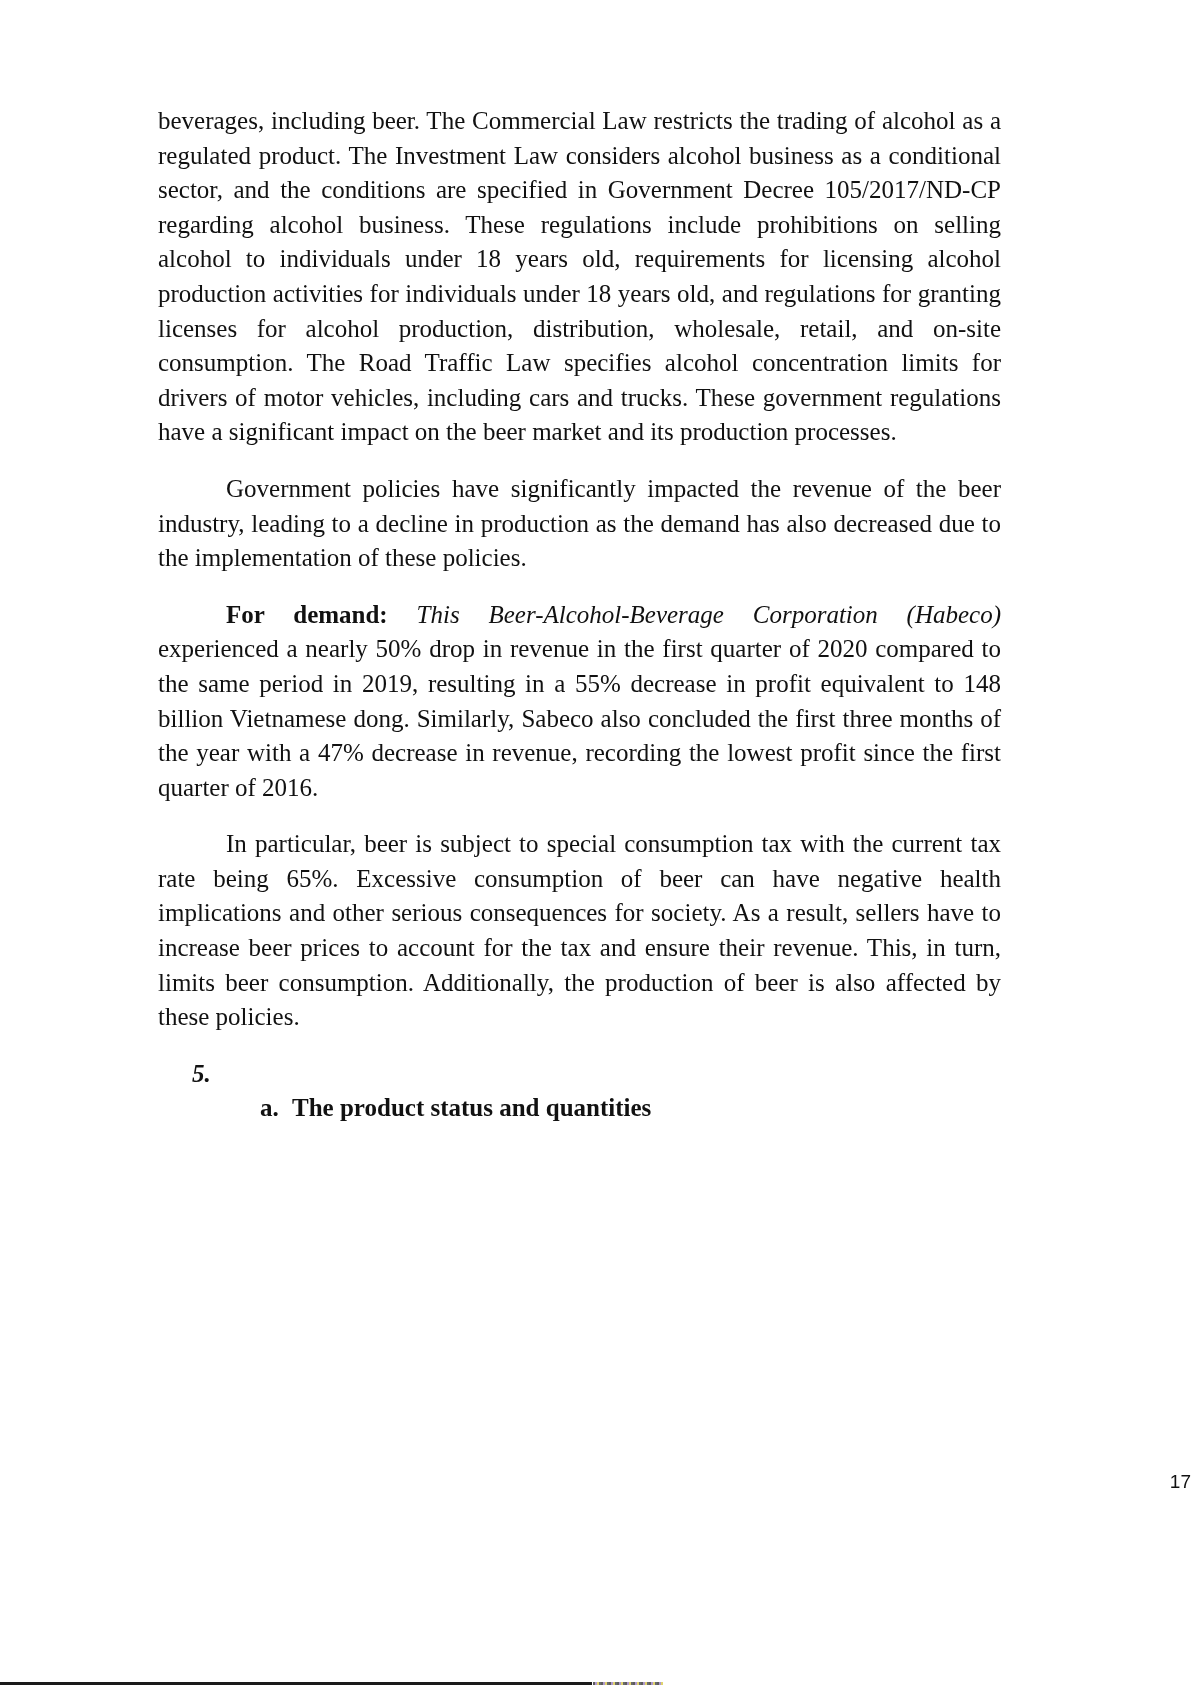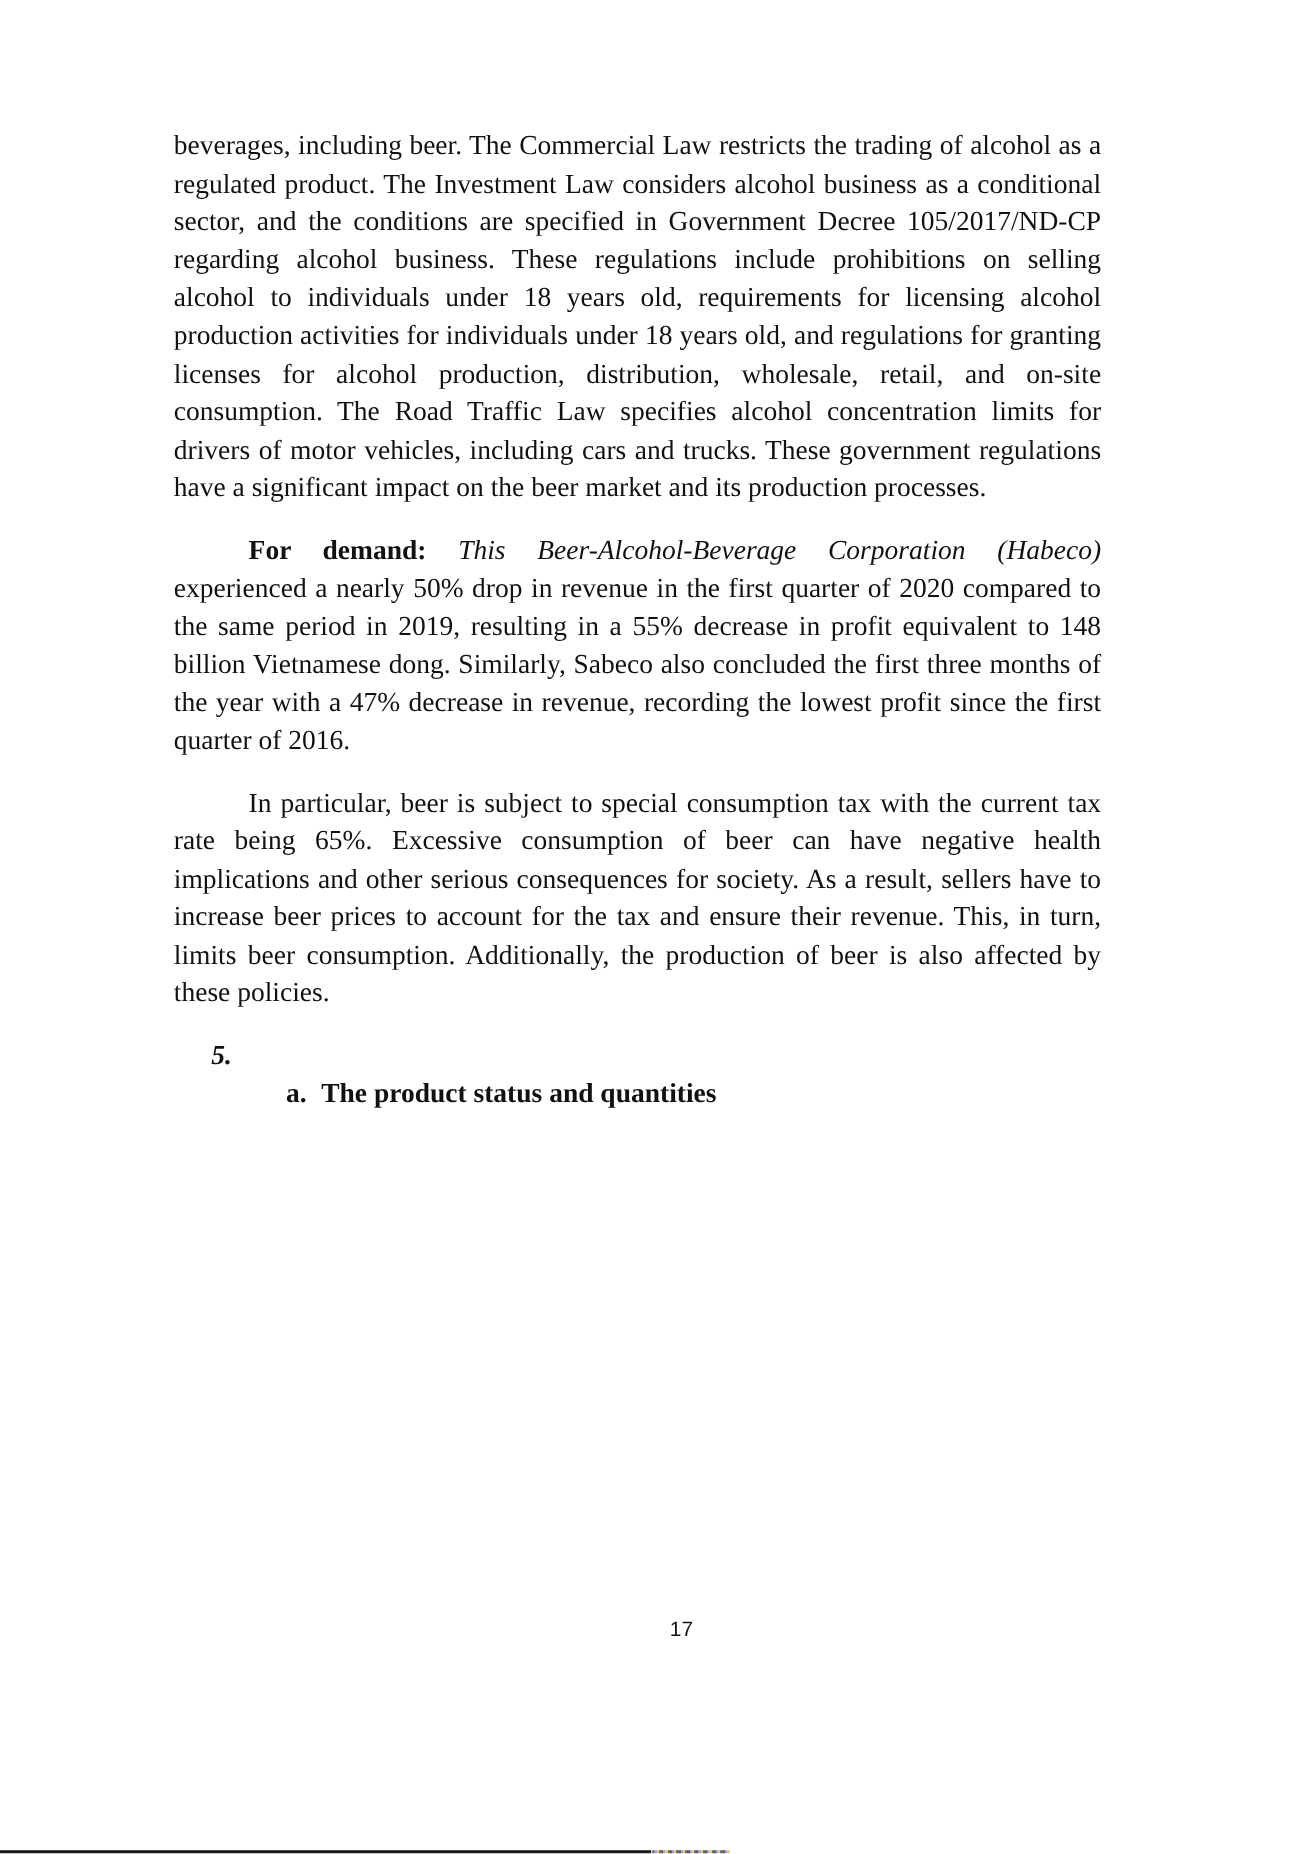--- a/index.html
+++ b/index.html
@@ -11,21 +11,21 @@
       width: 1191px;
       height: 1685px;
       position: relative;
       overflow: hidden;
       font-family: "Liberation Serif", "DejaVu Serif", serif;
       color: #111111;
     }
     .page-content {
       position: absolute;
       left: 158px;
-      top: 116px;
+      top: 104px;
       width: 843px;
     }
     .para {
       margin: 0;
       font-size: 25px;
       line-height: 34.6px;
       text-align: justify;
       text-align-last: left;
     }
     .indent {
@@ -59,21 +59,21 @@
     }
     .heading-2 .num {
       display: inline-block;
       width: 32px;
     }
     .page-number {
       position: absolute;
       top: 1471px;
       left: 0;
       width: 1191px;
-      text-align: center;
+      text-align: right;
       padding-left: 48px;
       box-sizing: border-box;
       font-family: "Liberation Sans", "DejaVu Sans", sans-serif;
       font-size: 19px;
       color: #111111;
     }
     .bottom-rule {
       position: absolute;
       left: 0;
       top: 1682px;
@@ -91,20 +91,21 @@
       opacity: 0.8;
     }
   </style>
 </head>
 <body>
 
 <div class="page-content">
 
   <p class="para">beverages, including beer. The Commercial Law restricts the trading of alcohol as a regulated product. The Investment Law considers alcohol business as a conditional sector, and the conditions are specified in Government Decree 105/2017/ND-CP regarding alcohol business. These regulations include prohibitions on selling alcohol to individuals under 18 years old, requirements for licensing alcohol production activities for individuals under 18 years old, and regulations for granting licenses for alcohol production, distribution, wholesale, retail, and on-site consumption. The Road Traffic Law specifies alcohol concentration limits for drivers of motor vehicles, including cars and trucks. These government regulations have a significant impact on the beer market and its production processes.</p>
 
+  <p class="para indent gap-lg">Government policies have significantly impacted the revenue of the beer industry, leading to a decline in production as the demand has also decreased due to the implementation of these policies.</p>
 
   <p class="para indent gap-lg">
     <span class="bold">For demand:</span>
     <span class="italic">This Beer-Alcohol-Beverage Corporation (Habeco)</span>
     <span>experienced a nearly 50% drop in revenue in the first quarter of 2020 compared to the same period in 2019, resulting in a 55% decrease in profit equivalent to 148 billion Vietnamese dong. Similarly, Sabeco also concluded the first three months of the year with a 47% decrease in revenue, recording the lowest profit since the first quarter of 2016.</span>
   </p>
 
   <p class="para indent gap-lg">In particular, beer is subject to special consumption tax with the current tax rate being 65%. Excessive consumption of beer can have negative health implications and other serious consequences for society. As a result, sellers have to increase beer prices to account for the tax and ensure their revenue. This, in turn, limits beer consumption. Additionally, the production of beer is also affected by these policies.</p>
 
   <div class="heading-1">

